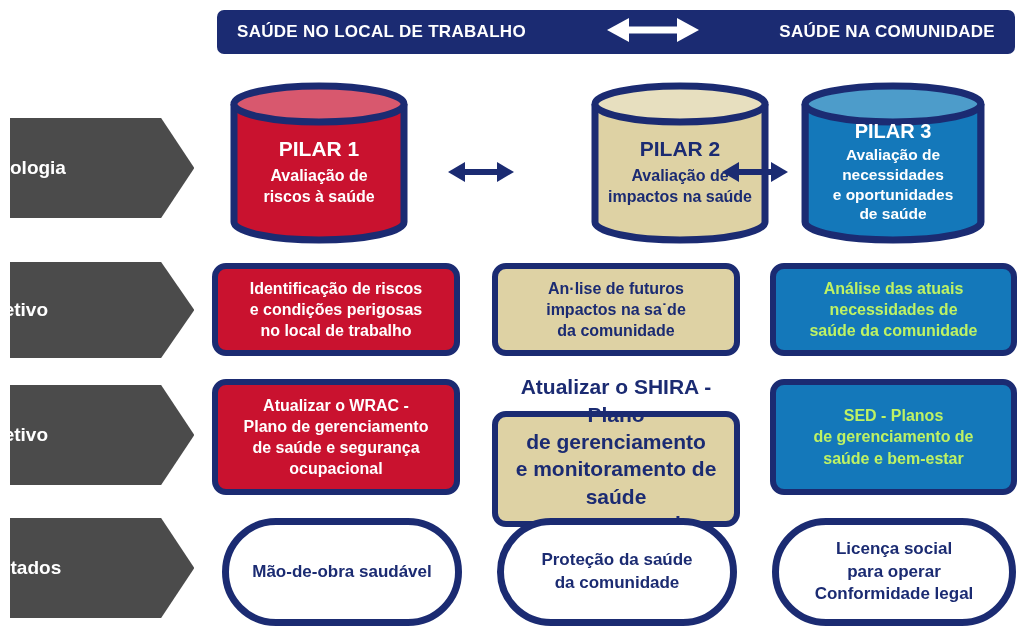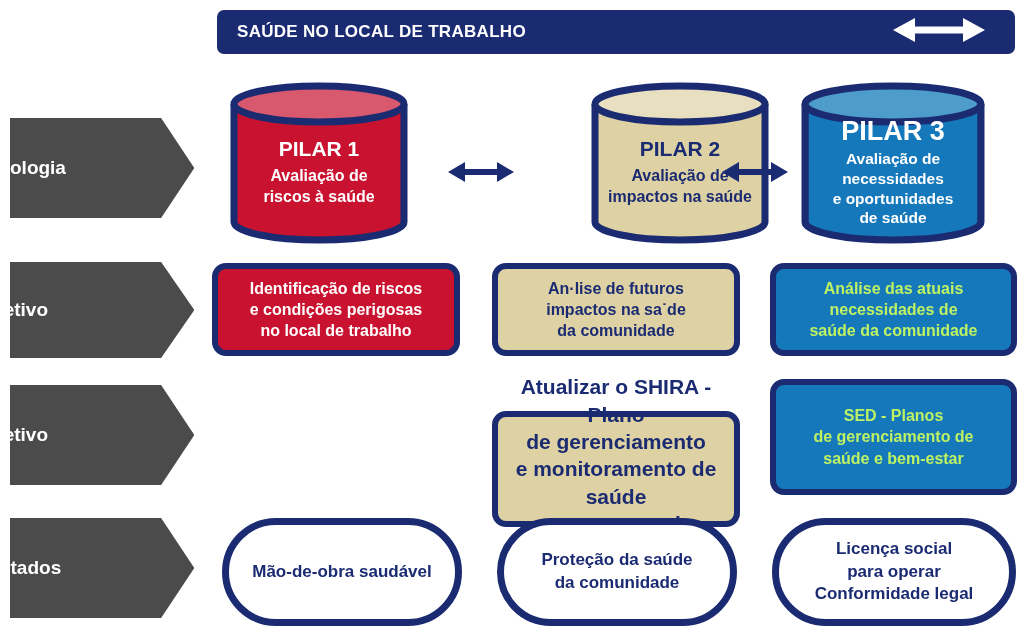--- a/index.html
+++ b/index.html
@@ -37,21 +37,21 @@
   #cyl-2 { left:555px;margin-left:36px; }
   #cyl-3 { left:801px; width:184px; }
   .cylinder svg { position:absolute; left:0; top:0; width:100%; height:100%; }
   .cyl-text {
     position:absolute; left:0; top:0; right:0; bottom:0;
     display:flex; flex-direction:column; align-items:center; justify-content:center;
     padding:28px 8px 10px; text-align:center;
   }
   .cyl-title { font-size:21px; margin-bottom:5px; }
   .cyl-sub { font-size:16px; line-height:1.3; white-space:pre-line; }
-  #cyl-3 .cyl-title { font-size:27px; margin-bottom:2px; }
+  #cyl-3 .cyl-title { font-size:20px; margin-bottom:2px; }
   #cyl-3 .cyl-sub { font-size:15.5px; line-height:1.28; }
   .text-white { color:#ffffff; }
   .text-navy  { color:#1b2b72; }
 
   
   .link-arrow { position:absolute; top:159px; width:66px; height:26px; }
   #link-1 { left:448px; }
   #link-2 { left:722px; }
 
   
@@ -89,20 +89,21 @@
 
   <div class="header-bar">
     <span>SAÚDE NO LOCAL DE TRABALHO</span>
     <span class="header-arrow">
       <svg width="92" height="28" viewBox="0 0 92 28">
         <line x1="17" y1="14" x2="75" y2="14" stroke="#ffffff" stroke-width="7"></line>
         <polygon points="0,14 22,2 22,26" fill="#ffffff"></polygon>
         <polygon points="92,14 70,2 70,26" fill="#ffffff"></polygon>
       </svg>
     </span>
+    <span>SAÚDE NA COMUNIDADE</span>
   </div>
 
   <div class="row-label" id="label-metodologia">
     <span>Metodologia</span>
   </div>
   <div class="row-label" id="label-objetivo-1">
     <span>Objetivo</span>
   </div>
   <div class="row-label" id="label-objetivo-2">
     <span>Objetivo</span>
@@ -167,20 +168,24 @@
   <div class="box row-obj1 col-1 bg-red">Identificação de riscos
 e condições perigosas
 no local de trabalho</div>
   <div class="box row-obj1 col-2 bg-tan">An·lise de futuros
 impactos na sa˙de
 da comunidade</div>
   <div class="box row-obj1 col-3 bg-blue">Análise das atuais
 necessidades de
 saúde da comunidade</div>
 
+  <div class="box row-obj2 col-1 bg-red">Atualizar o WRAC -
+Plano de gerenciamento
+de saúde e segurança
+ocupacional</div>
   <div class="box row-obj2 col-2 bg-tan small-text">Atualizar o SHIRA - Plano
 de gerenciamento
 e monitoramento de saúde
 e segurança da comunidade</div>
   <div class="box row-obj2 col-3 bg-blue">SED - Planos
 de gerenciamento de
 saúde e bem-estar</div>
 
   <div class="pill" id="pill-1">Mão-de-obra saudável</div>
   <div class="pill" id="pill-2">Proteção da saúde

